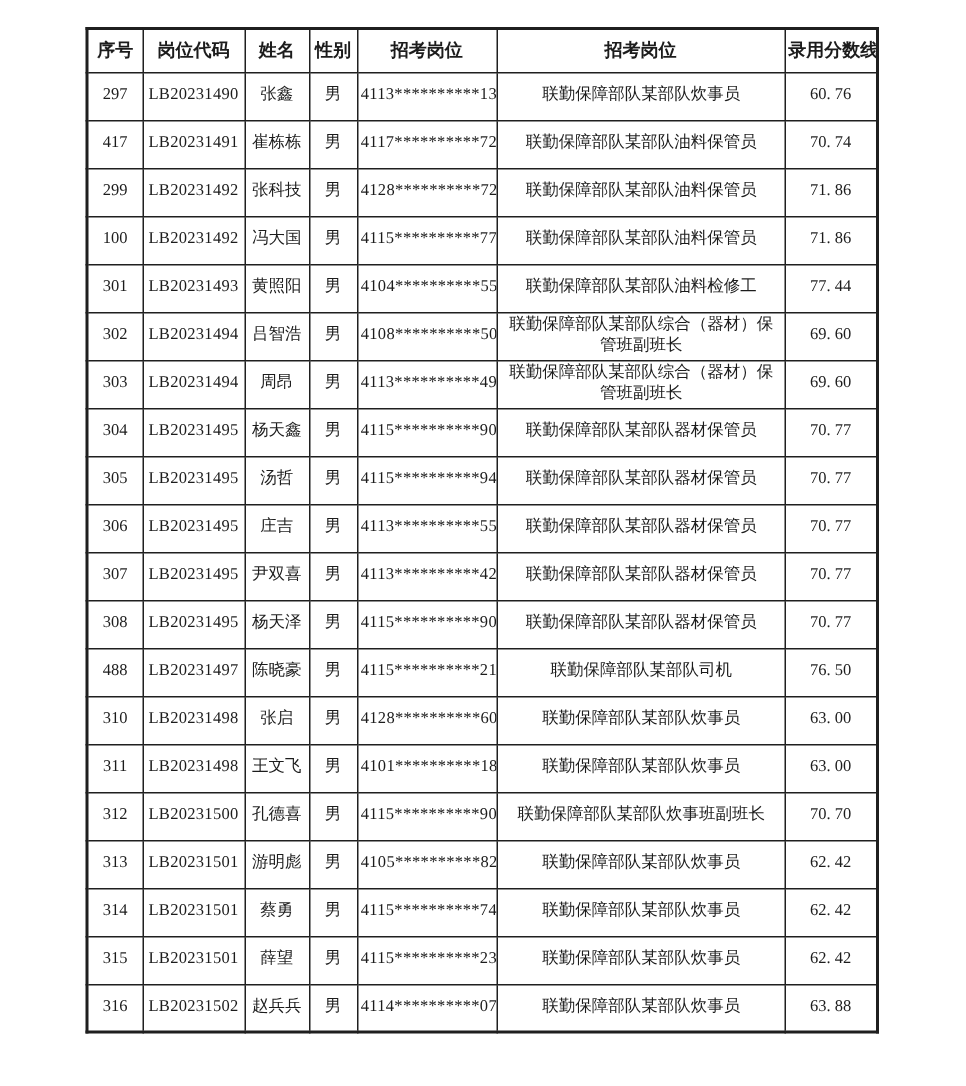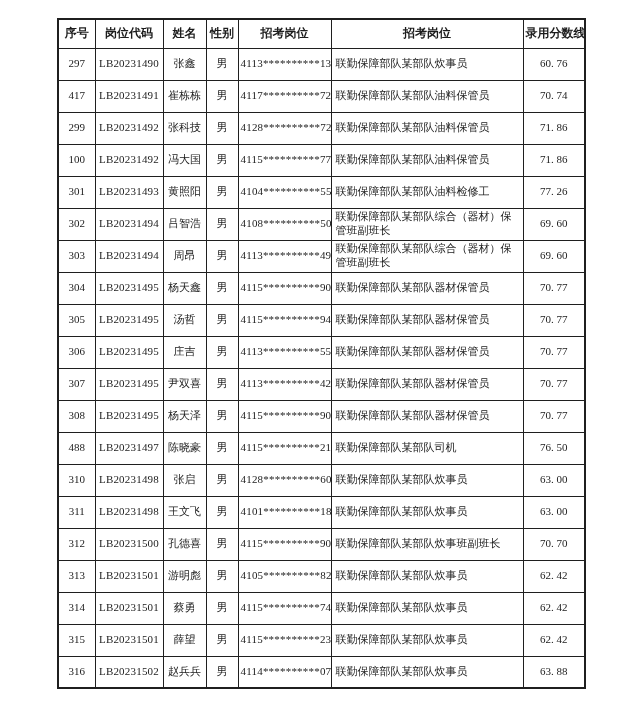--- a/index.html
+++ b/index.html
@@ -46,21 +46,21 @@
     line-height: 1.25;
     text-align: center;
   }
   .score-table td.c-code,
   .score-table td.c-id {
     white-space: nowrap;
     letter-spacing: 0.2px;
     text-align: center;
   }
   .score-table td.c-pos {
-    text-align: left;
+    text-align: center;
     padding-left: 4px;
     padding-right: 3px;
   }
 </style>
 </head>
 <body>
 
 <div class="page">
   <table class="score-table">
     <colgroup>
@@ -120,21 +120,21 @@
     <td class="c-pos">联勤保障部队某部队油料保管员</td>
     <td class="c-score">71. 86</td>
   </tr>
         <tr>
     <td class="c-no">301</td>
     <td class="c-code">LB20231493</td>
     <td class="c-name">黄照阳</td>
     <td class="c-gender">男</td>
     <td class="c-id">4104**********5531</td>
     <td class="c-pos">联勤保障部队某部队油料检修工</td>
-    <td class="c-score">77. 26</td>
+    <td class="c-score">77. 44</td>
   </tr>
         <tr>
     <td class="c-no">302</td>
     <td class="c-code">LB20231494</td>
     <td class="c-name">吕智浩</td>
     <td class="c-gender">男</td>
     <td class="c-id">4108**********5058</td>
     <td class="c-pos">联勤保障部队某部队综合（器材）保管班副班长</td>
     <td class="c-score">69. 60</td>
   </tr>

